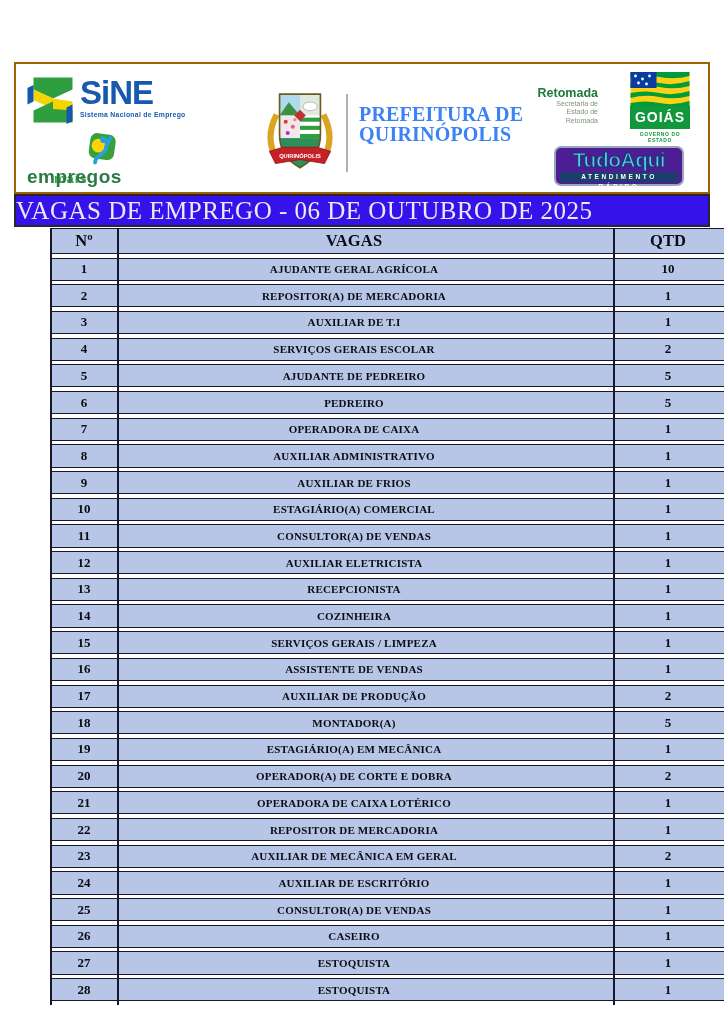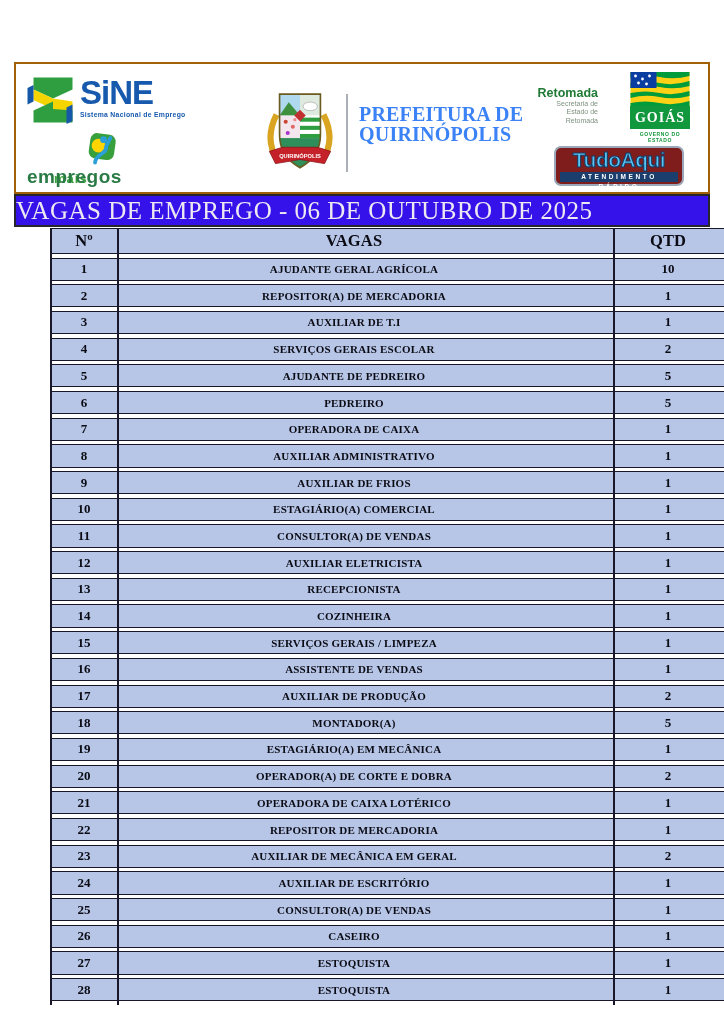--- a/index.html
+++ b/index.html
@@ -30,26 +30,26 @@
   .prefeitura{position:absolute;left:343px;top:40px;font-family:Liberation Serif, serif;
               font-weight:800;color:#3b82f6;font-size:20px;line-height:1.02;letter-spacing:.2px;}
 
   .retomada{position:absolute;left:470px;top:22px;width:112px;text-align:right;
             font-family:"Liberation Sans",sans-serif;}
   .ret-title{font-weight:800;font-size:12.5px;color:#1e7a34;}
   .ret-sub{font-size:7px;color:#7f927f;line-height:1.2;}
 
   .goias{position:absolute;left:614px;top:8px;width:60px;text-align:center;}
   .goias-flag{width:60px;height:34px;display:block;}
-  .goias-name{background:var(--goias-green,#11973c);color:#fff;font-family:Liberation Serif, serif;
+  .goias-name{background:var(--goias-green,#11973c);color:#fff;font-family:Liberation Sans, sans-serif;
               font-weight:800;font-size:14px;letter-spacing:1px;height:23px;line-height:23px;}
   .goias-sub{font-family:"Liberation Sans",sans-serif;font-size:5px;font-weight:700;
              color:var(--goias-green,#11973c);letter-spacing:.6px;margin-top:2px;}
 
-  .tudoaqui{position:absolute;left:538px;top:82px;width:130px;height:40px;background:#7f1d1d;
+  .tudoaqui{position:absolute;left:538px;top:82px;width:130px;height:40px;background:#4c1d95;
             border:2px solid #9aa7b8;border-radius:7px;box-sizing:border-box;text-align:center;}
   .ta-word{font-family:"Liberation Sans",sans-serif;font-weight:900;font-size:21px;line-height:24px;
            color:var(--sky,#58c5f2);-webkit-text-stroke:1.1px #163a66;letter-spacing:-.5px;}
   .ta-bar{margin:0 4px;background:var(--navy,#1c3e6d);color:#fff;font-family:"Liberation Sans",sans-serif;
           font-weight:700;font-size:6.5px;letter-spacing:2.6px;height:10px;line-height:10px;}
 
   
   .title-bar{position:absolute;left:14px;top:194px;width:696px;height:33px;box-sizing:border-box;
              border:2px solid #26262e;background:var(--title-bg,#3512ea);
              display:flex;align-items:center;justify-content:flex-start;

